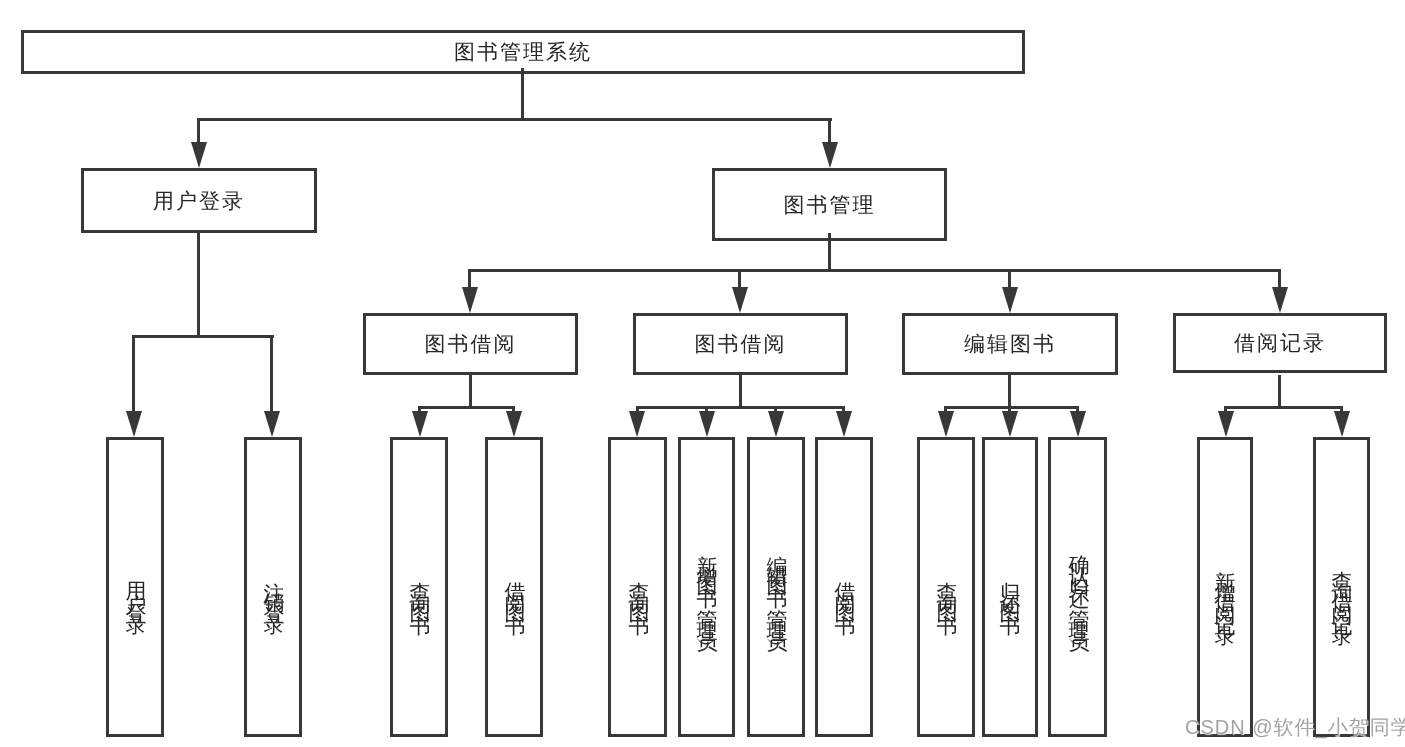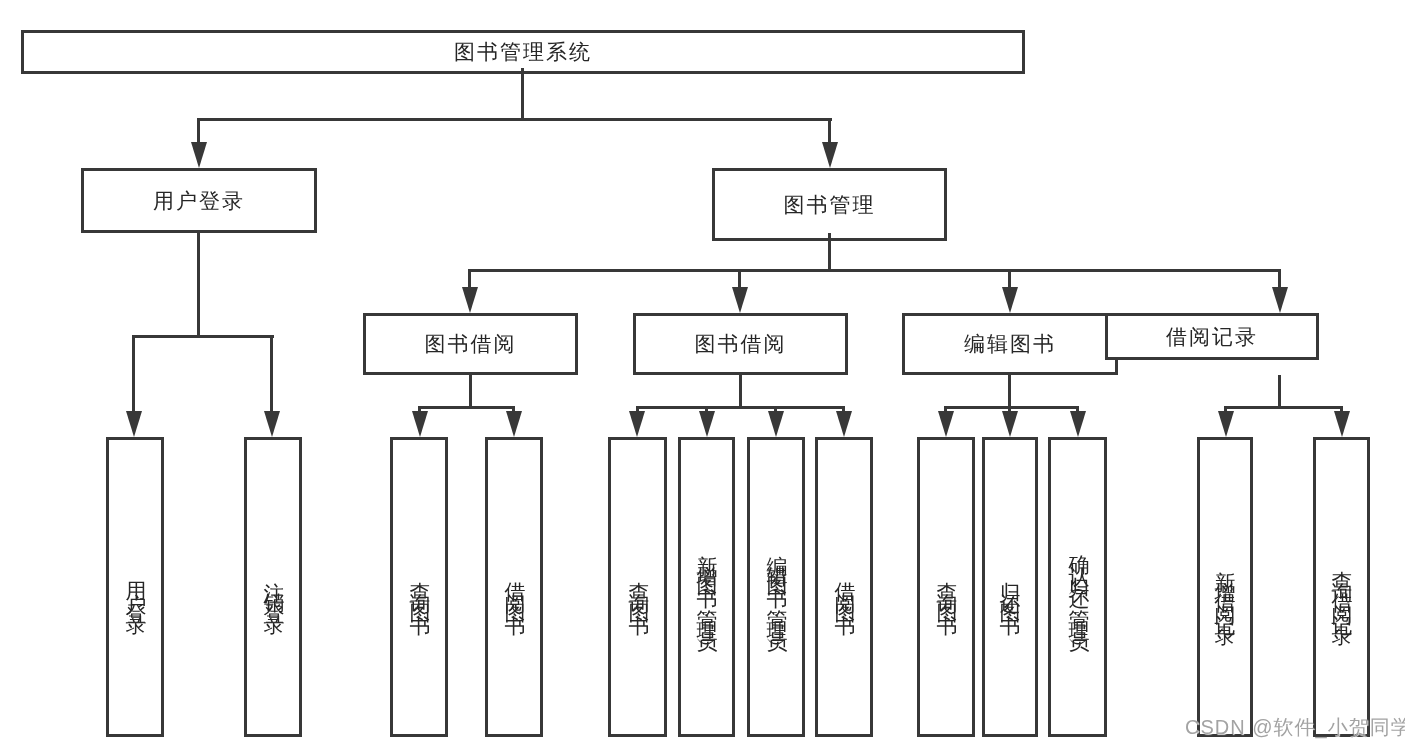--- a/index.html
+++ b/index.html
@@ -92,21 +92,21 @@
   <div class="vline" style="left:738px; top:269px; height:20px;"></div>
   <div class="arrow" style="left:732px; top:287px;"></div>
   <div class="vline" style="left:1008px; top:269px; height:20px;"></div>
   <div class="arrow" style="left:1002px; top:287px;"></div>
   <div class="vline" style="left:1278px; top:269px; height:20px;"></div>
   <div class="arrow" style="left:1272px; top:287px;"></div>
 
   <div class="box" style="left:363px; top:313px; width:215px; height:62px;">图书借阅</div>
   <div class="box" style="left:633px; top:313px; width:215px; height:62px;">图书借阅</div>
   <div class="box" style="left:902px; top:313px; width:216px; height:62px;">编辑图书</div>
-  <div class="box" style="left:1105px; top:313px; width:214px; height:47px;">借阅记录</div>
+  <div class="box" style="left:1173px; top:313px; width:214px; height:60px;">借阅记录</div>
 
   <div class="vline" style="left:469px; top:375px; height:33px;"></div>
   <div class="hline" style="left:418px; top:406px; width:97px;"></div>
   <div class="vline" style="left:418px; top:406px; height:8px;"></div>
   <div class="arrow" style="left:412px; top:411px;"></div>
   <div class="vline" style="left:512px; top:406px; height:8px;"></div>
   <div class="arrow" style="left:506px; top:411px;"></div>
 
   <div class="vline" style="left:739px; top:375px; height:33px;"></div>
   <div class="hline" style="left:636px; top:406px; width:208px;"></div>

